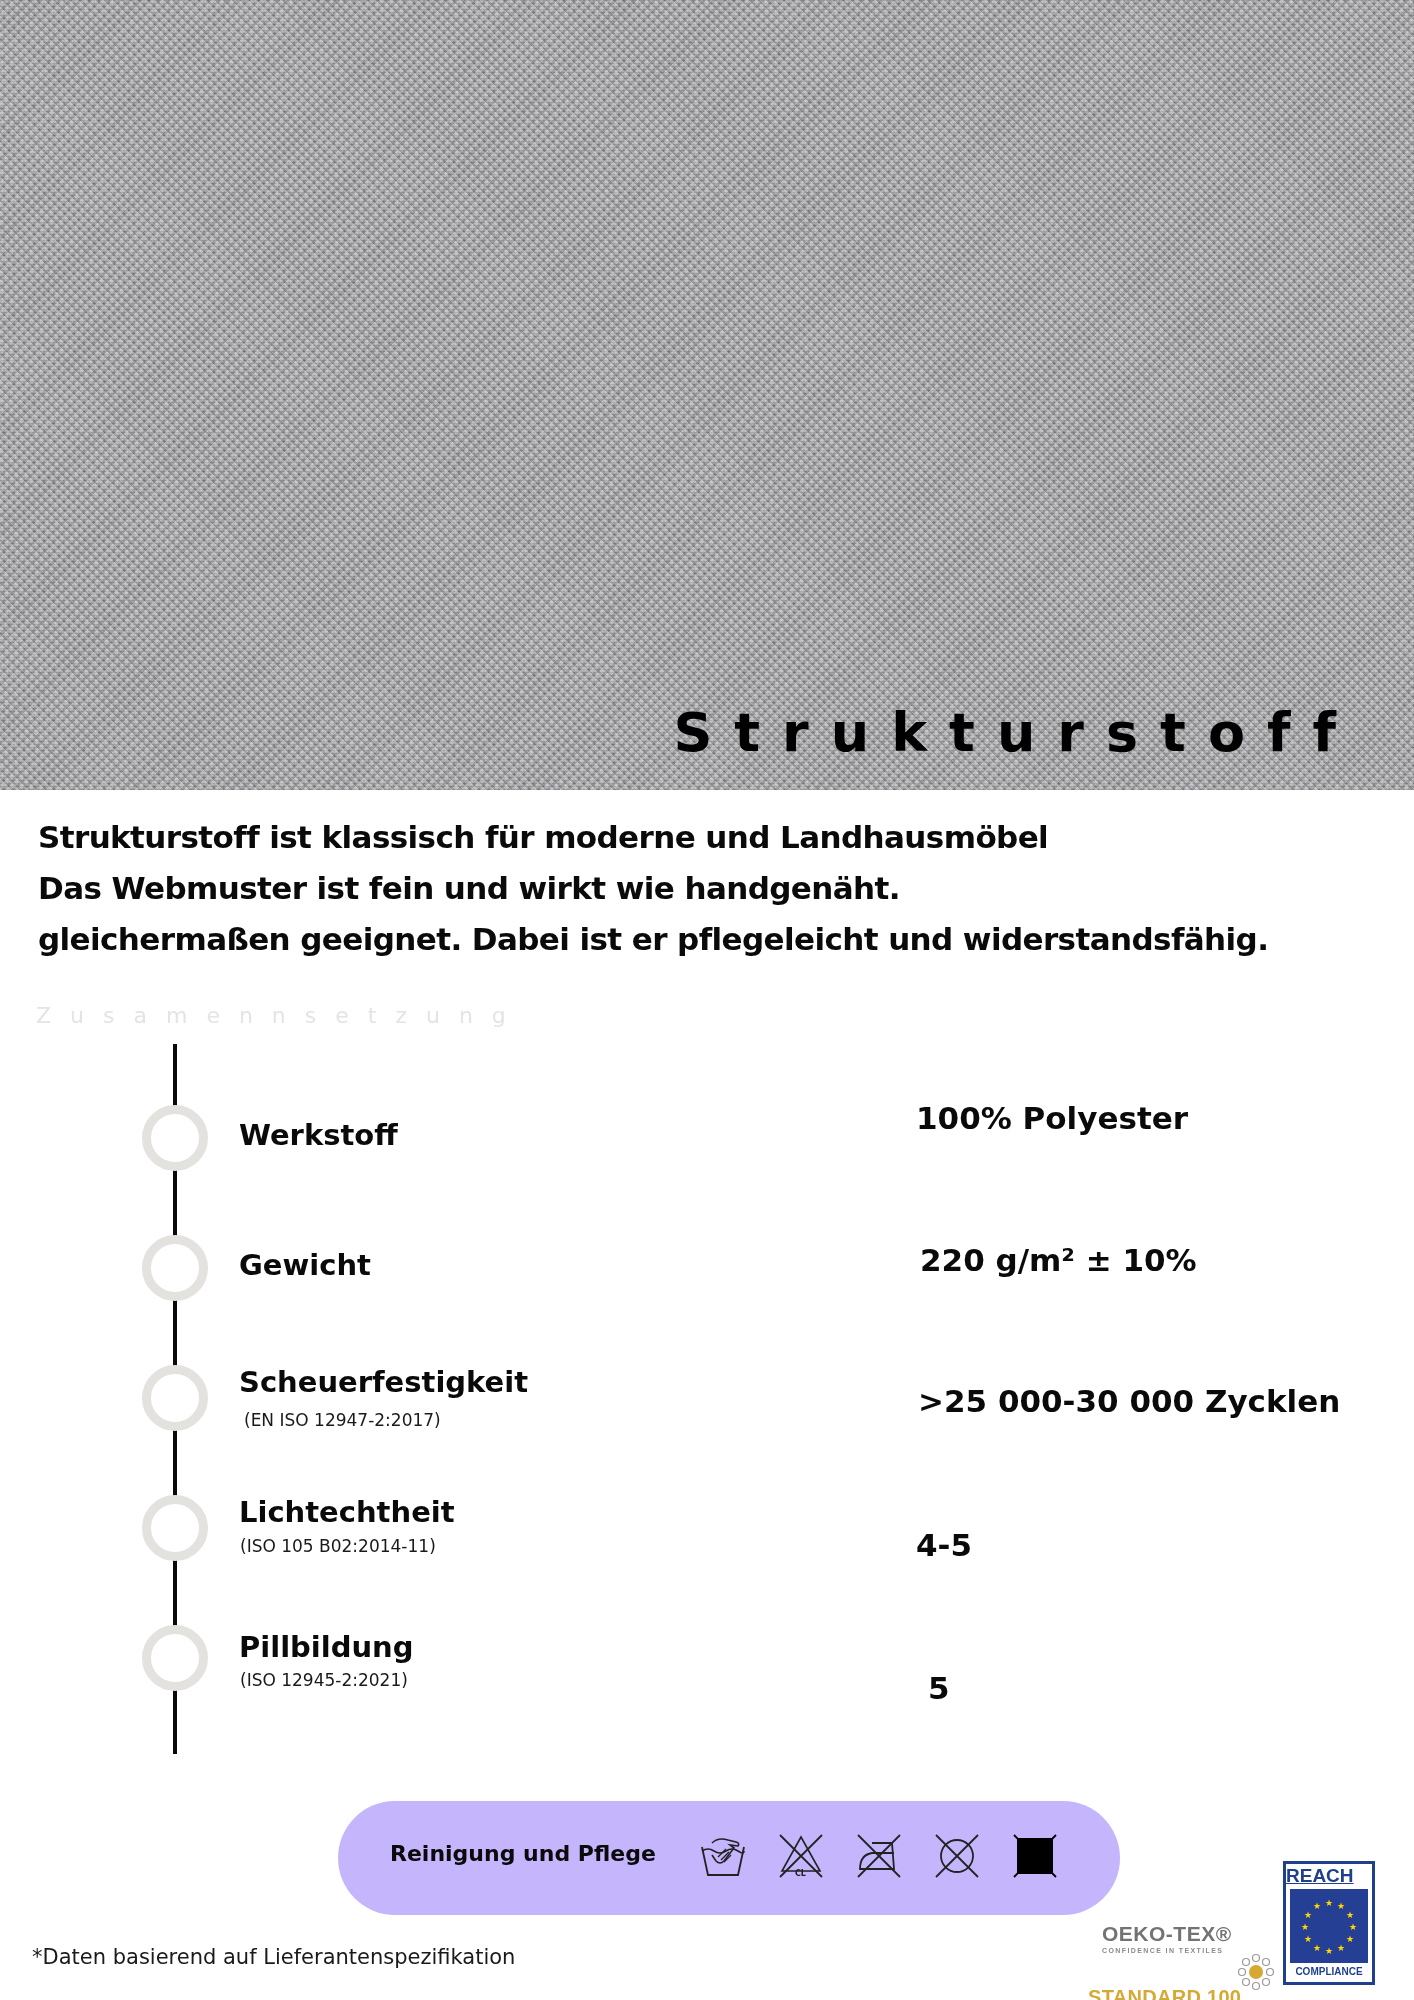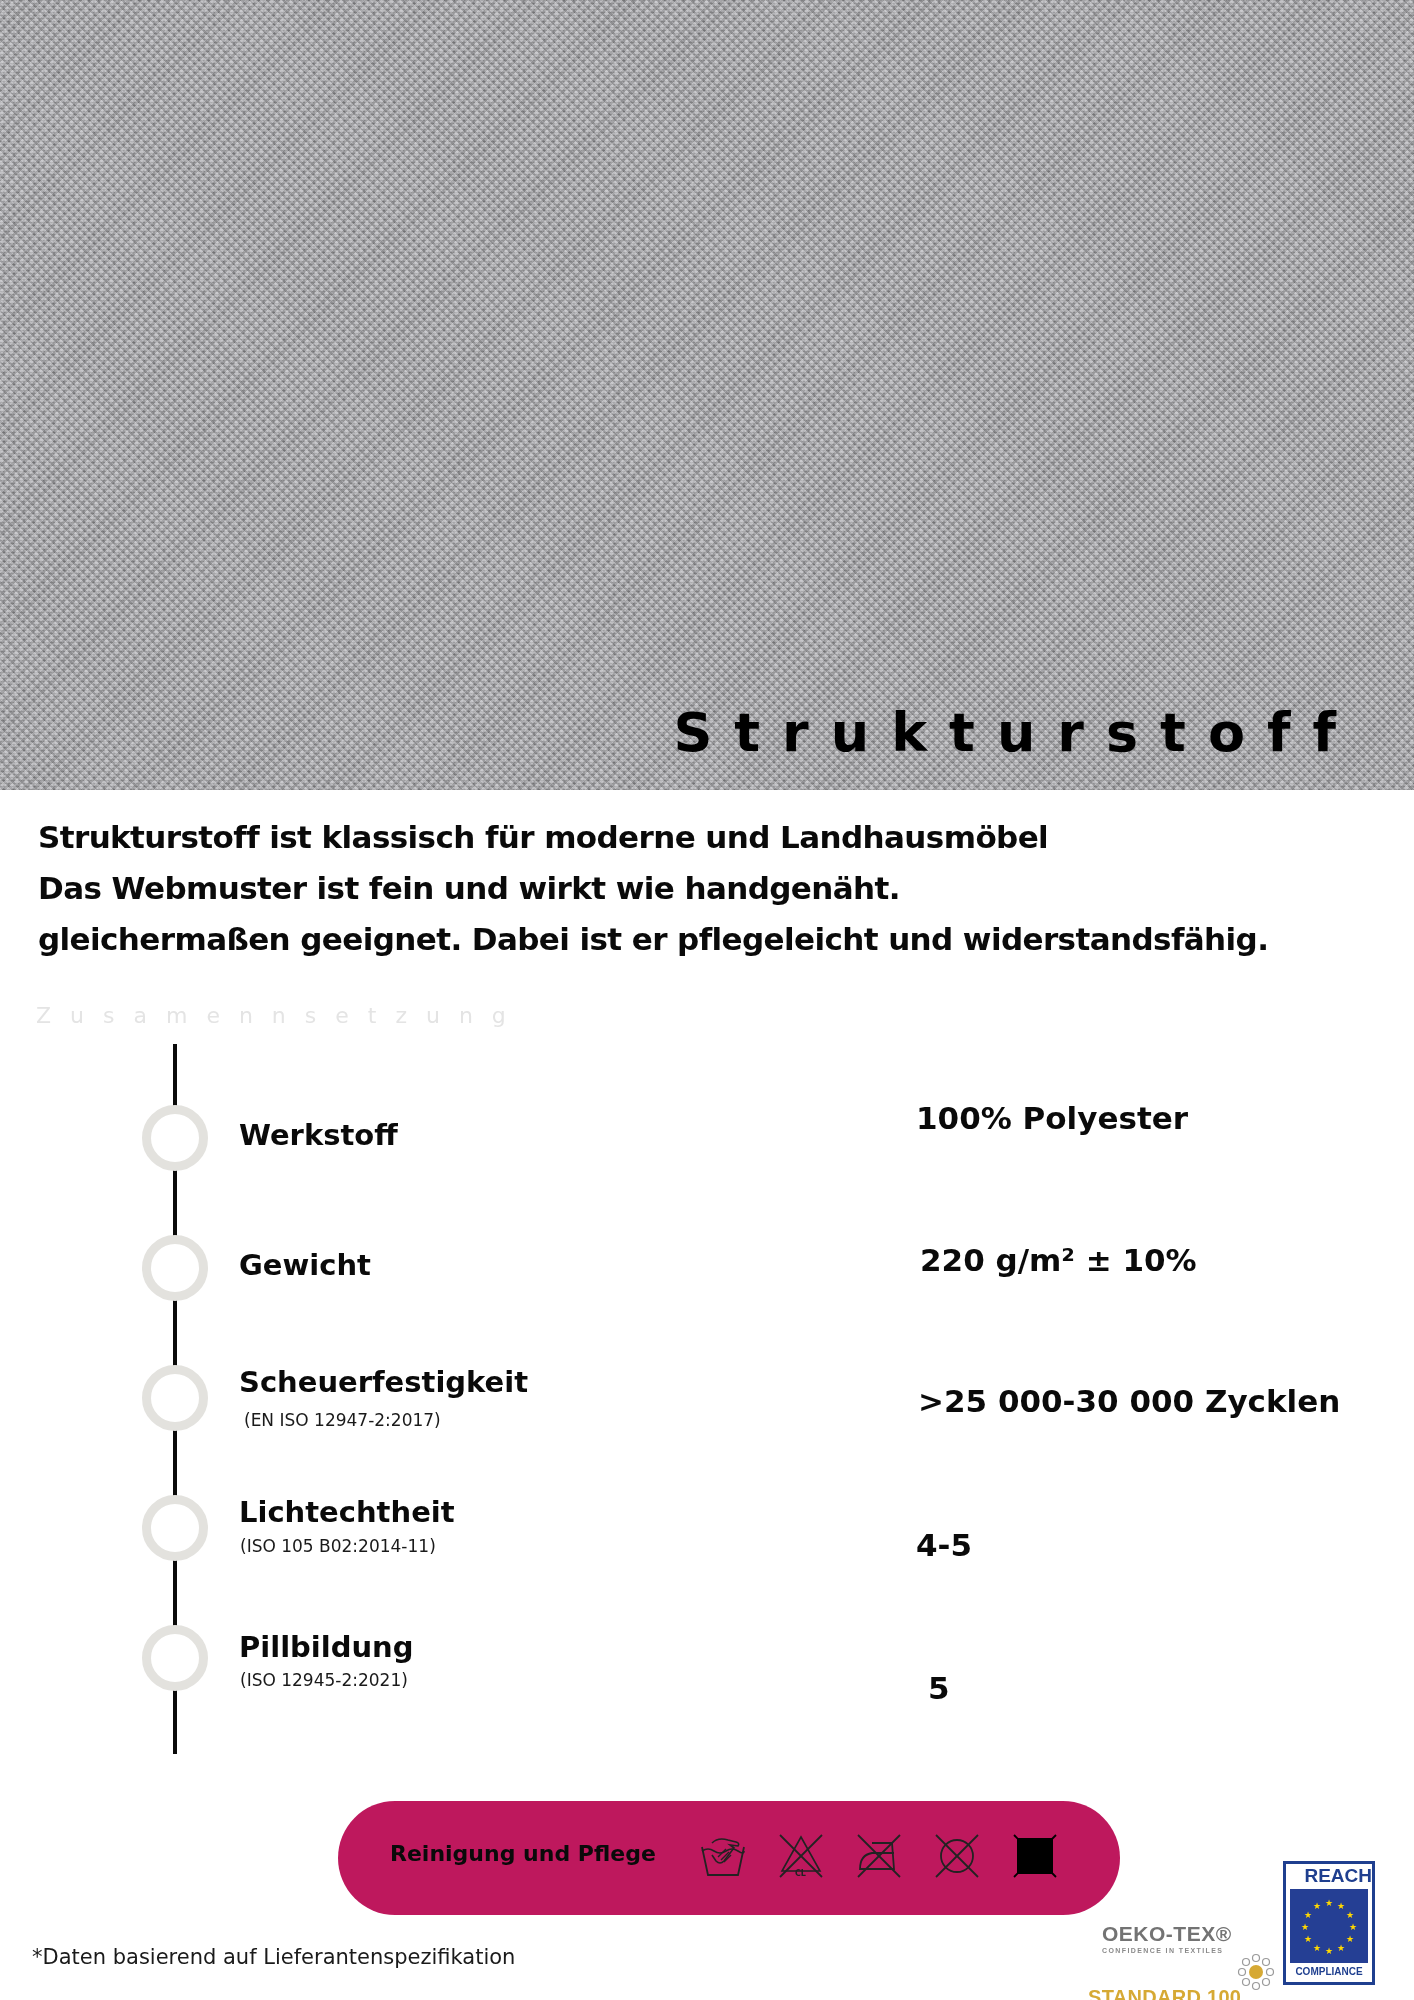--- a/index.html
+++ b/index.html
@@ -46,21 +46,21 @@
   .prop-norm {
     position: absolute; left: 242px;
     font-family: "DejaVu Sans", sans-serif; font-size: 17px; color: #1a1a1a;
   }
   .prop-value {
     position: absolute;
     font-family: "DejaVu Sans", sans-serif; font-weight: bold; font-size: 31px; color: #0a0a0a;
   }
   .care-bar {
     position: absolute; left: 338px; top: 1801px; width: 782px; height: 114px;
-    background: #be185d; border-radius: 57px;
+    background: #c4b5fd; border-radius: 57px;
   }
   .care-label {
     position: absolute; left: 52px; top: 40px;
     font-family: "DejaVu Sans", sans-serif; font-weight: bold; font-size: 22px; color: #0a0a0a;
   }
   .care-icon { position: absolute; top: 30px; width: 50px; height: 50px; }
   .footnote {
     position: absolute; left: 32px; top: 1945px;
     font-family: "DejaVu Sans", sans-serif; font-size: 21px; color: #1a1a1a;
   }
@@ -78,22 +78,22 @@
   .oeko-std {
     position: absolute; left: 0px; top: 35px; font-family: "Liberation Sans", sans-serif;
     font-weight: bold; font-size: 20px; color: #d6a934; letter-spacing: 0.3px; margin-top: 29px;
   }
   .oeko-flower { position: absolute; left: 148px; top: 30px; width: 40px; height: 40px; }
   .reach {
     position: absolute; left: 1283px; top: 1861px; width: 92px; height: 124px;
     border: 3px solid #1f3f8f; box-sizing: border-box; background: #fff;
   }
   .reach-top {
-    position: absolute; left: 0; top: 0; width: 100%; height: 24px; text-align: right;
-    font-family: "Liberation Sans", sans-serif; font-weight: bold; font-size: 19px; color: #1f3f8f; line-height: 24px;
+    position: absolute; left: 0; top: 0; width: 100%; height: 24px; text-align: left;
+    font-family: "Liberation Sans", sans-serif; font-weight: bold; font-size: 19px; color: #1f3f8f; line-height: 24px; text-decoration: underline;
   }
   .reach-flag { position: absolute; left: 4px; top: 25px; width: 78px; height: 74px; background: #253f94; }
   .reach-bottom {
     position: absolute; left: 0; bottom: 2px; width: 100%; text-align: center;
     font-family: "Liberation Sans", sans-serif; font-weight: bold; font-size: 10px; color: #1f3f8f; line-height: 16px;
   }
 </style>
 </head>
 <body>
 

